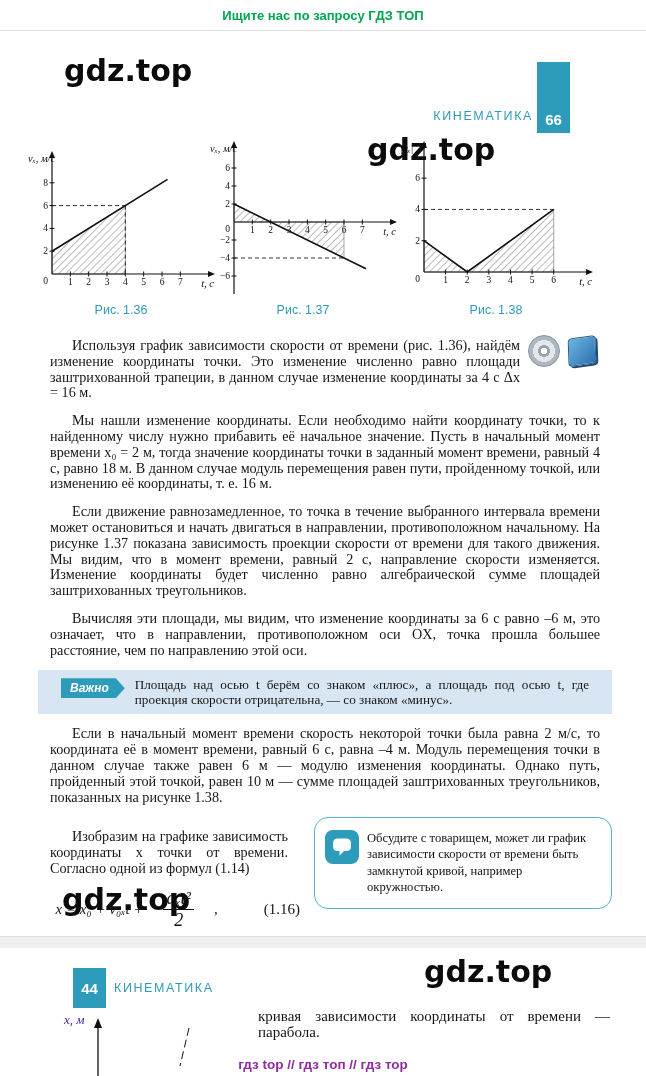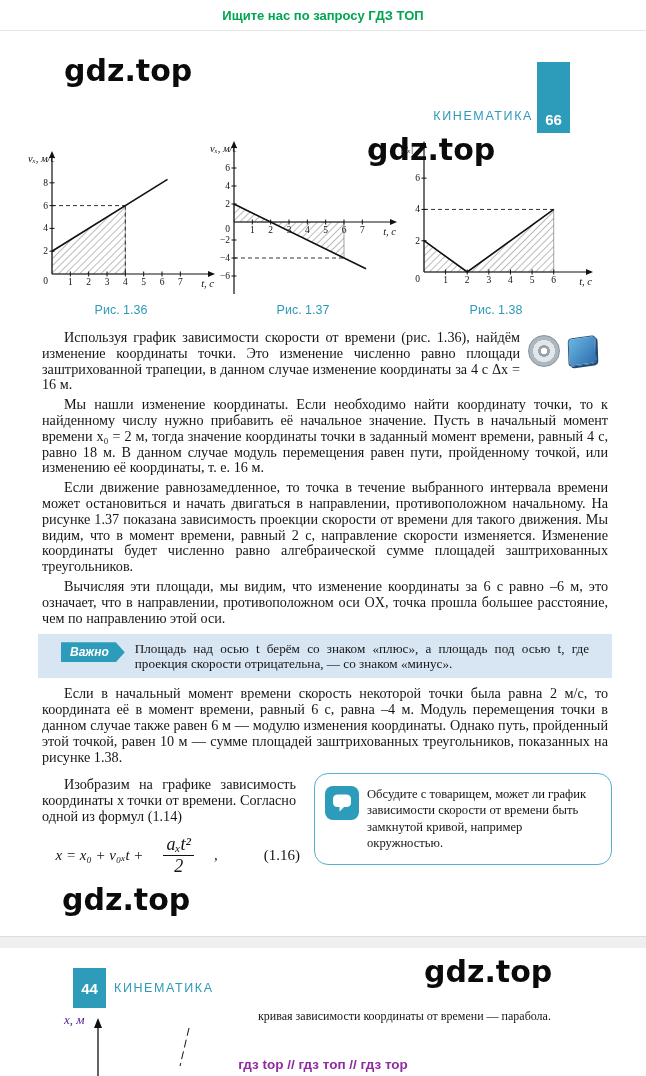--- a/index.html
+++ b/index.html
@@ -30,21 +30,21 @@
   .chart{position:absolute;background:transparent;}
   .chart1{left:26px;top:119px;width:190px;height:140px;}
   .chart2{left:208px;top:109px;width:190px;height:170px;}
   .chart3{left:398px;top:109px;width:196px;height:148px;}
   .caption{position:absolute;top:272px;text-align:center;color:#2f9ab8;font:12.5px "Liberation Sans",sans-serif;}
   .cap1{left:26px;width:190px;}
   .cap2{left:208px;width:190px;}
   .cap3{left:398px;width:196px;}
 
   .textcol{position:absolute;left:38px;top:295px;width:574px;font-size:14.2px;line-height:15.8px;text-align:justify;}
-  .para{margin:4px;text-indent:22px;}
+  .para{margin:12px;text-indent:22px;}
   .media-icons{float:right;width:84px;height:46px;margin:2px 0 4px 8px;display:flex;align-items:center;gap:8px;}
   .cd{width:30px;height:30px;border-radius:50%;display:inline-block;border:1px solid #8a929c;
       background:radial-gradient(circle at 50% 50%, #ffffff 0 3px, #9aa3ad 3px 6px, #e2e7ec 6px 11px, #aeb6bf 11px 15px);}
   .cube{width:26px;height:26px;display:inline-block;border-radius:4px;border:1px solid #26598c;
       background:linear-gradient(135deg,#69b6e0,#2f6fb0);transform:rotate(-8deg) skew(-6deg);box-shadow:2px 2px 0 #1d4a77;}
 
   .vazhno{background:#d8e6f3;margin:8px 0;padding:7px 23px;overflow:hidden;font-size:13.2px;line-height:15px;}
   .vlabel{float:left;background:#2d9cba;color:#fff;font:italic 700 12px "Liberation Sans",sans-serif;
       padding:3px 16px 3px 9px;margin:1px 10px 2px 0;
       clip-path:polygon(0 0,calc(100% - 9px) 0,100% 50%,calc(100% - 9px) 100%,0 100%);}
@@ -57,21 +57,21 @@
   .frac .den{padding-top:1px;}
   .fnum{margin-left:26px;font-style:normal;}
 
   .callout{flex:1;border:1.6px solid #57b0cc;border-radius:14px;padding:12px 10px;display:flex;gap:8px;align-items:flex-start;background:#fff;min-height:66px;}
   .callout-text{font-size:12.6px;line-height:1.28;text-align:left;text-indent:0;}
   .callout-icon{flex:0 0 34px;}
 
   .axis-label{position:absolute;left:64px;top:64px;font:italic 13px "Liberation Serif",serif;color:#4c1d95;}
   .axis-arrow{position:absolute;left:88px;top:70px;}
   .curve-frag{position:absolute;left:176px;top:78px;}
-  .frag-text{position:absolute;left:258px;top:60px;width:352px;margin:0;font-size:12px;line-height:16px;text-align:justify;}
+  .frag-text{position:absolute;left:258px;top:60px;width:352px;margin:0;font-size:15px;line-height:16px;text-align:justify;}
   .footer{position:absolute;left:0;bottom:4px;width:100%;text-align:center;color:#8f2da0;font:700 13.5px "Liberation Sans",sans-serif;}
 </style>
 </head>
 <body>
 
 <div class="screen">
 
   <div class="banner">
     <span>Ищите нас по запросу ГДЗ ТОП</span>
   </div>

